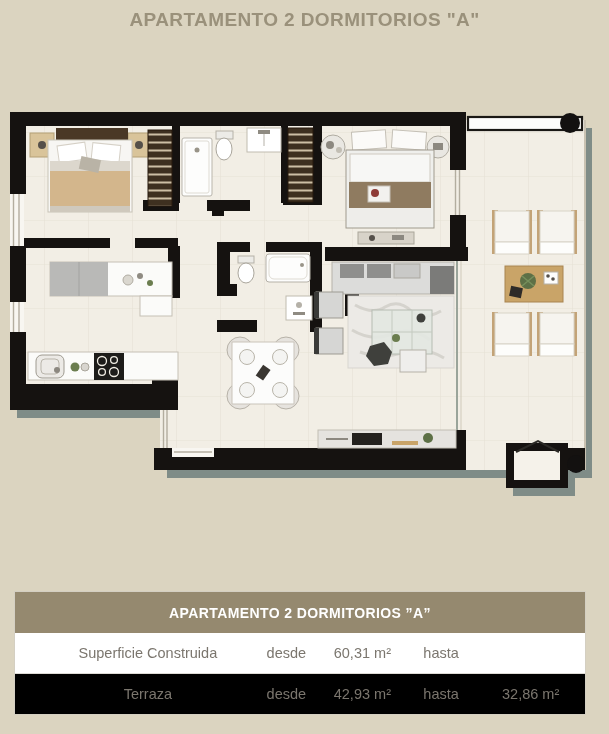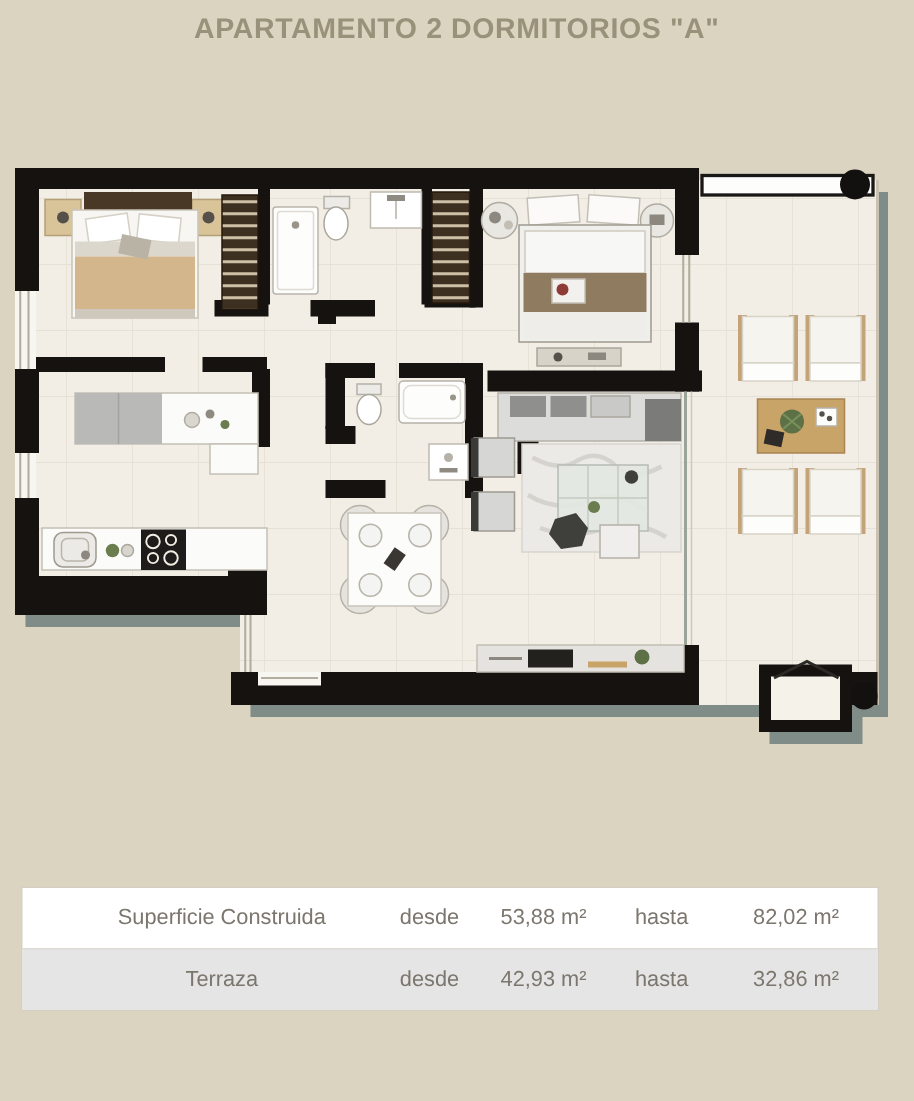--- a/index.html
+++ b/index.html
@@ -23,21 +23,21 @@
     height:41px;background:#95896f;color:#ffffff;
     display:flex;align-items:center;justify-content:center;
     font-size:14px;font-weight:bold;letter-spacing:.4px;
   }
   .sheet-row{
     height:40px;display:grid;
     grid-template-columns:39% 12% 16% 13% 20%;
     align-items:center;
     font-size:14.5px;color:#7b766e;padding-left:27px;
   }
-  .sheet-row.alt{background:#e5e5e5;border-top:1px solid #dedbd5;}
+  .sheet-row.alt{background:#000000;border-top:1px solid #dedbd5;}
   .sheet-row span{text-align:center;display:block;}
 </style>
 </head>
 <body>
 
 <div class="page-title">APARTAMENTO 2 DORMITORIOS "A"</div>
 
 <div class="plan-wrap">
 <svg width="609" height="560" viewBox="0 0 609 560">
   <defs>
@@ -291,27 +291,27 @@
       <rect x="544" y="272" width="14" height="12" fill="#fdfdfb" stroke="#b5b1a8"></rect>
       <circle cx="548" cy="276" r="1.8" fill="#55504a"></circle>
           <circle cx="553" cy="279" r="1.8" fill="#55504a"></circle>
       <rect x="510" y="287" width="12" height="10" fill="#2e2b28" transform="rotate(12 516 292)"></rect>
     </g>
   </g>
 </svg>
 </div>
 
 <div class="sheet">
+  <div class="sheet-header">APARTAMENTO 2 DORMITORIOS ”A”</div>
 
   <div class="sheet-row">
     <span>Superficie Construida</span>
     <span>desde</span>
-    <span>53,88 m²</span>
+    <span>60,31 m²</span>
     <span>hasta</span>
-    <span>82,02 m²</span>
   </div>
 
   <div class="sheet-row alt">
     <span>Terraza</span>
     <span>desde</span>
     <span>42,93 m²</span>
     <span>hasta</span>
     <span>32,86 m²</span>
   </div>
 </div>

